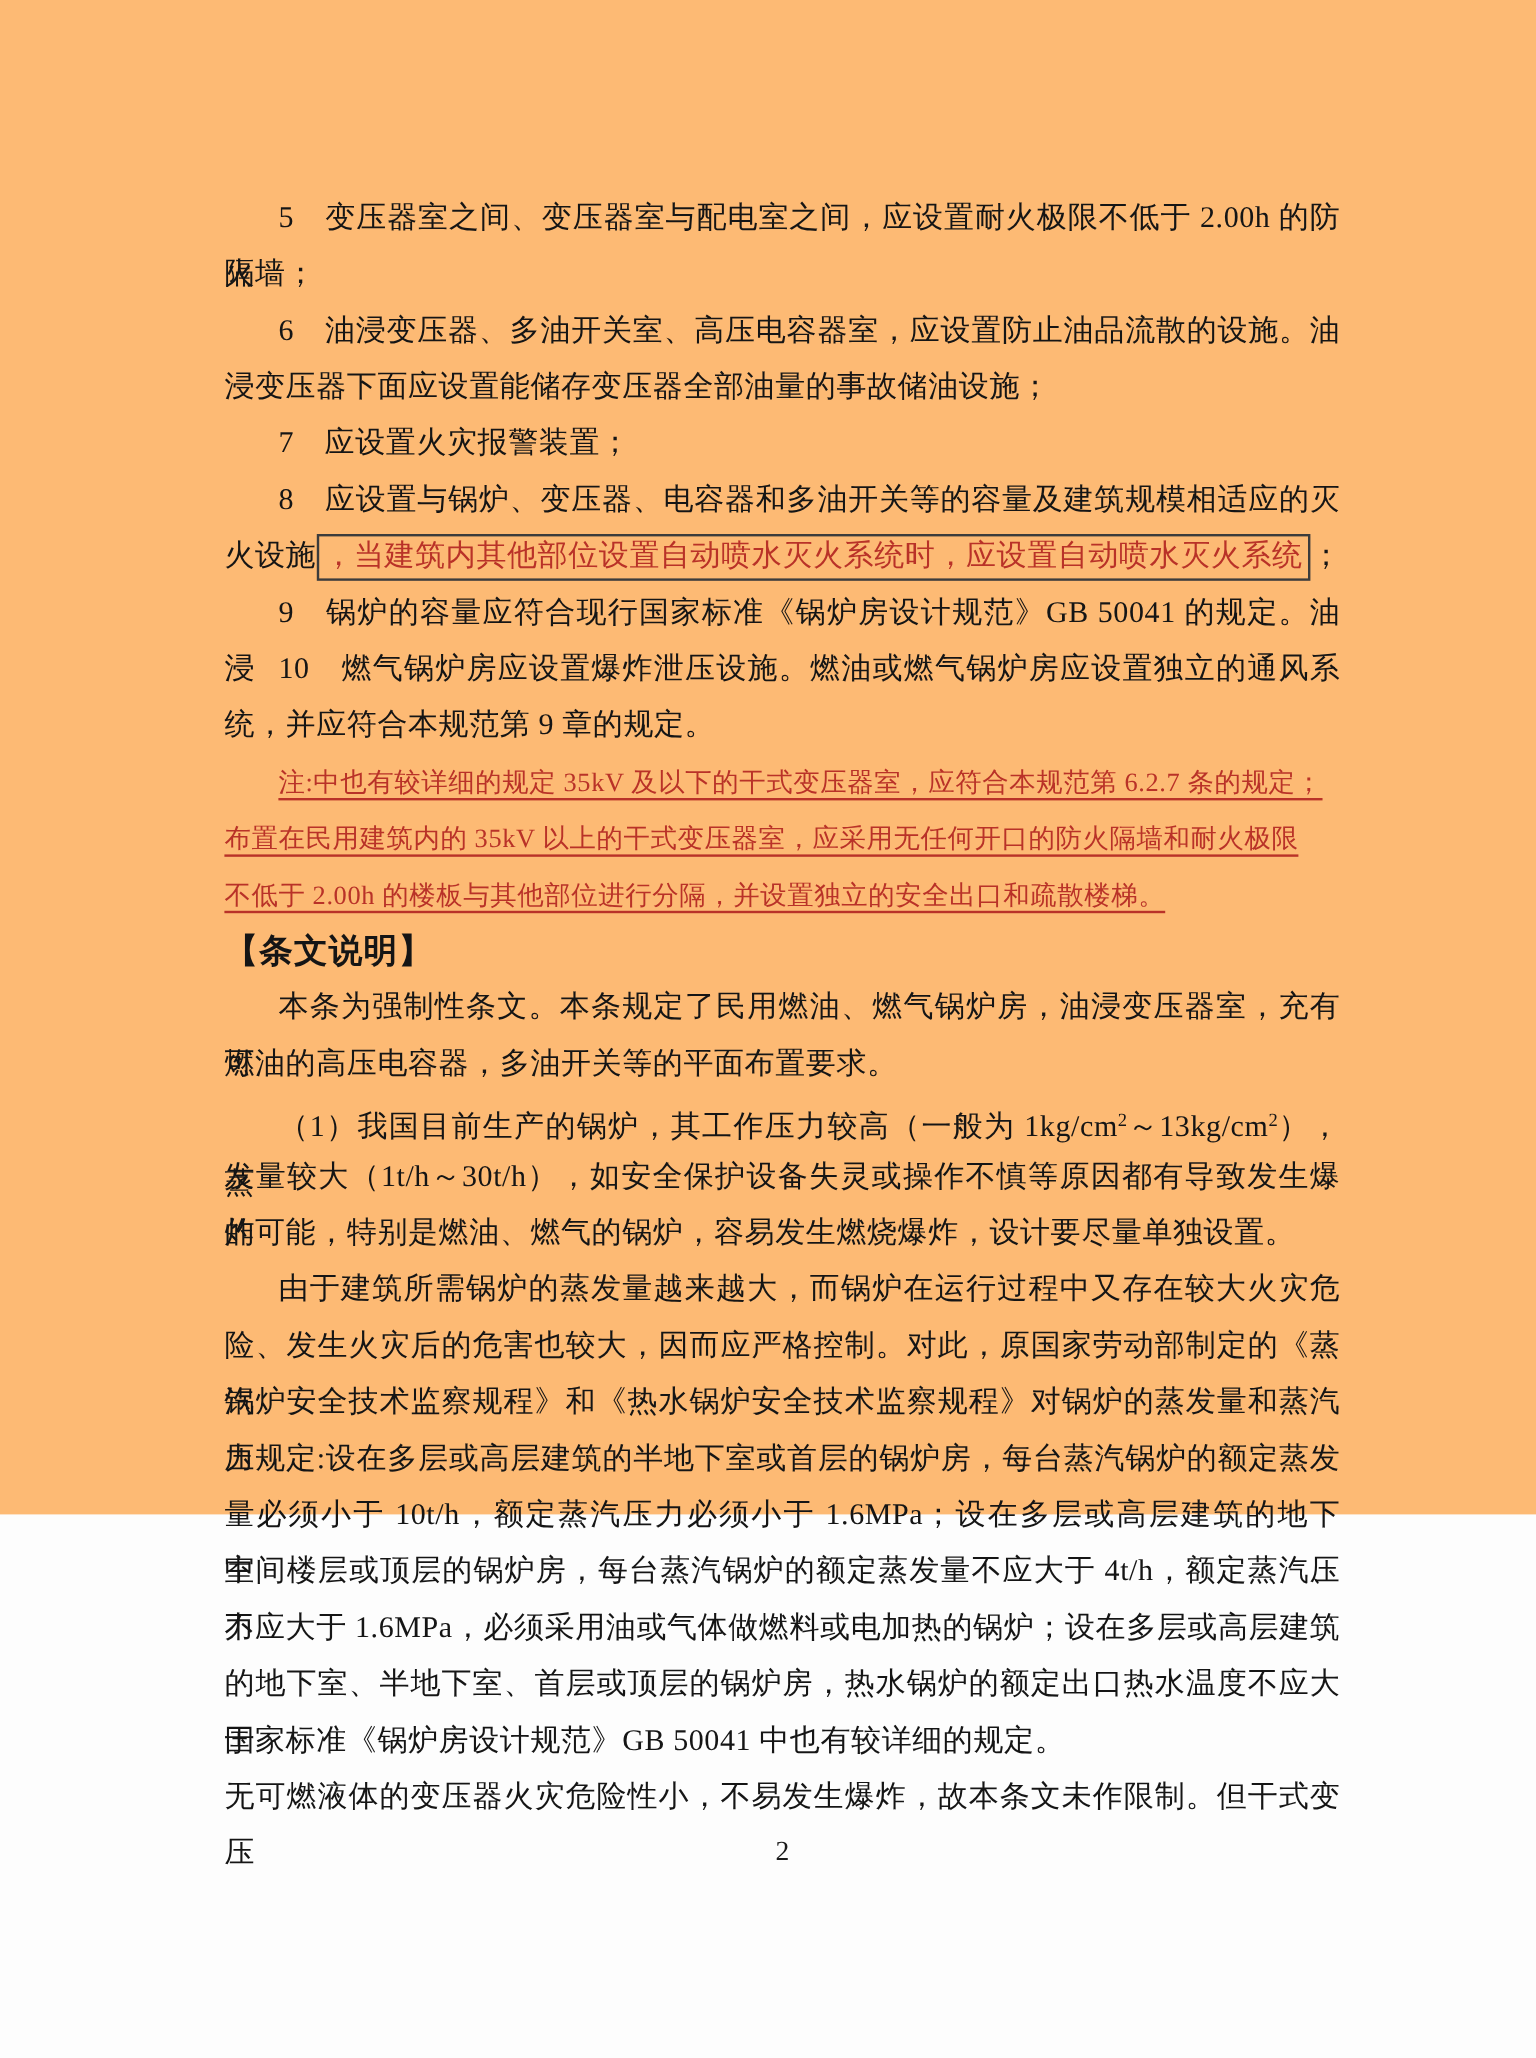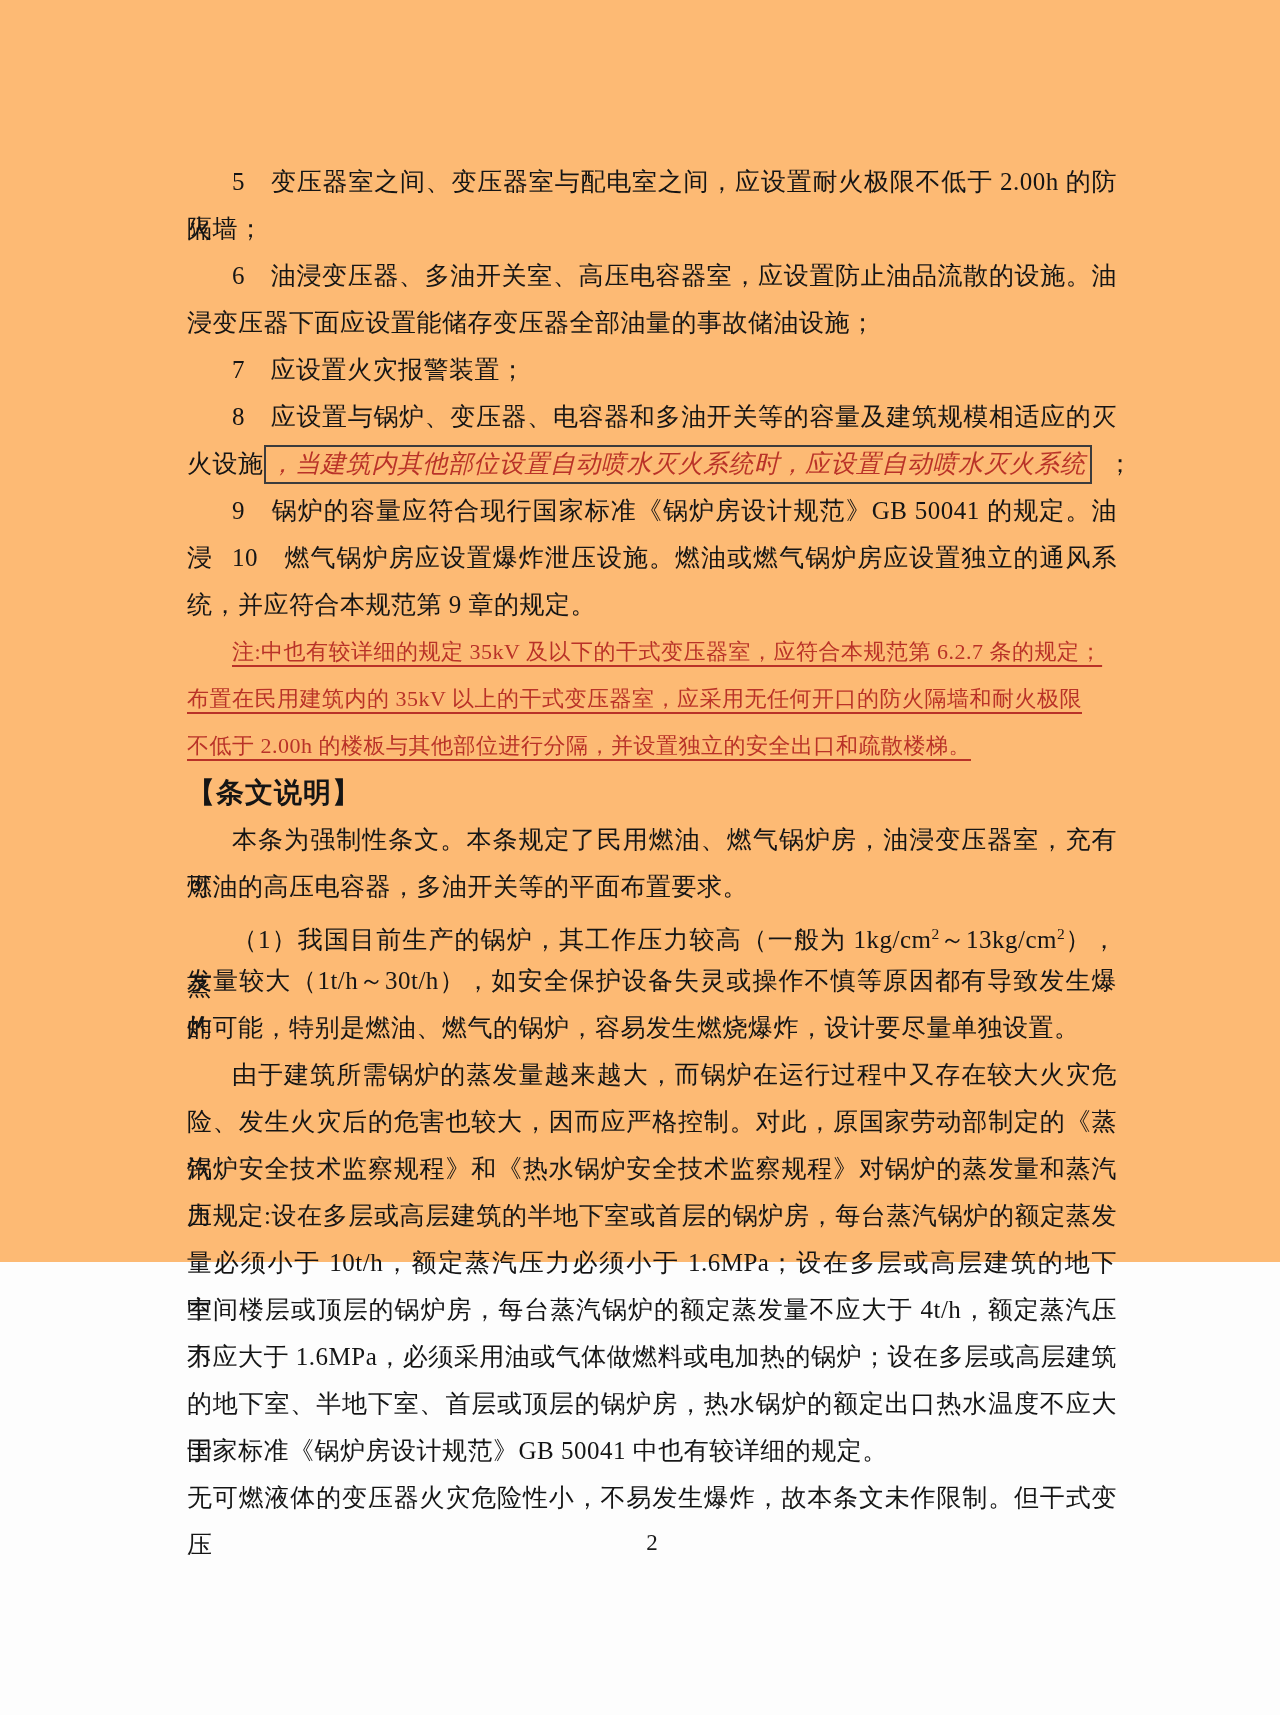--- a/index.html
+++ b/index.html
@@ -39,22 +39,21 @@
     font-size: 28px;
     font-weight: bold;
     font-family: "Liberation Sans", "DejaVu Sans", sans-serif;
     letter-spacing: 1px;
   }
   .seg-normal { }
   .seg-box {
     color: var(--red, #b93228);
     border: 2px solid var(--box-border, #3c3c3c);
     padding: 3px 4px 5px 4px;
-    margin-right: 16px;
-    font-style: italic;
+    margin-right: 1px;
   }
   .seg-sup {
     font-size: 0.62em;
     vertical-align: 9px;
     letter-spacing: 0;
   }
   .page-number {
     height: 40px;
     line-height: 40px;
     text-align: center;

